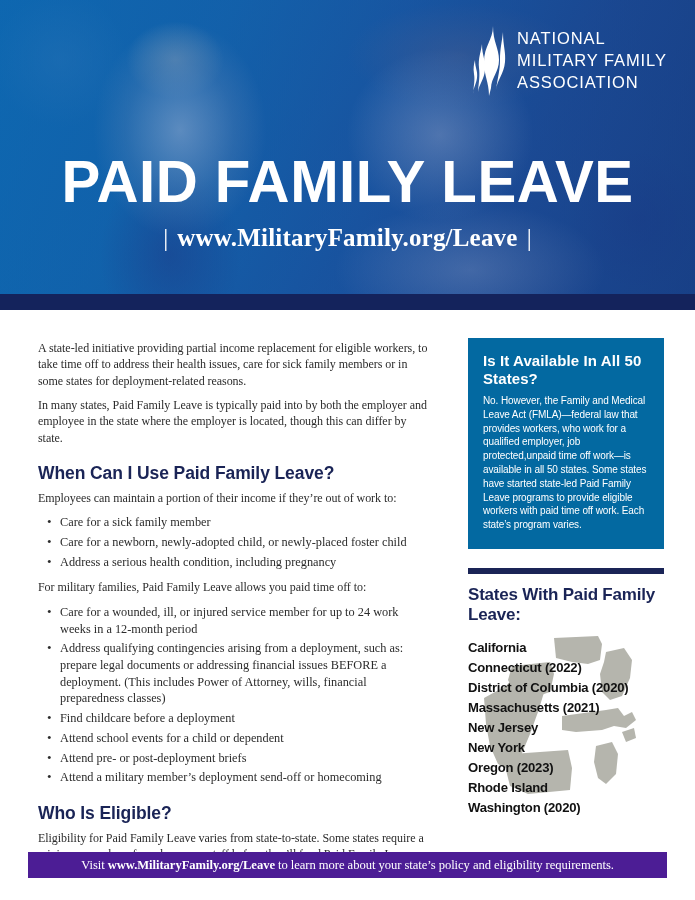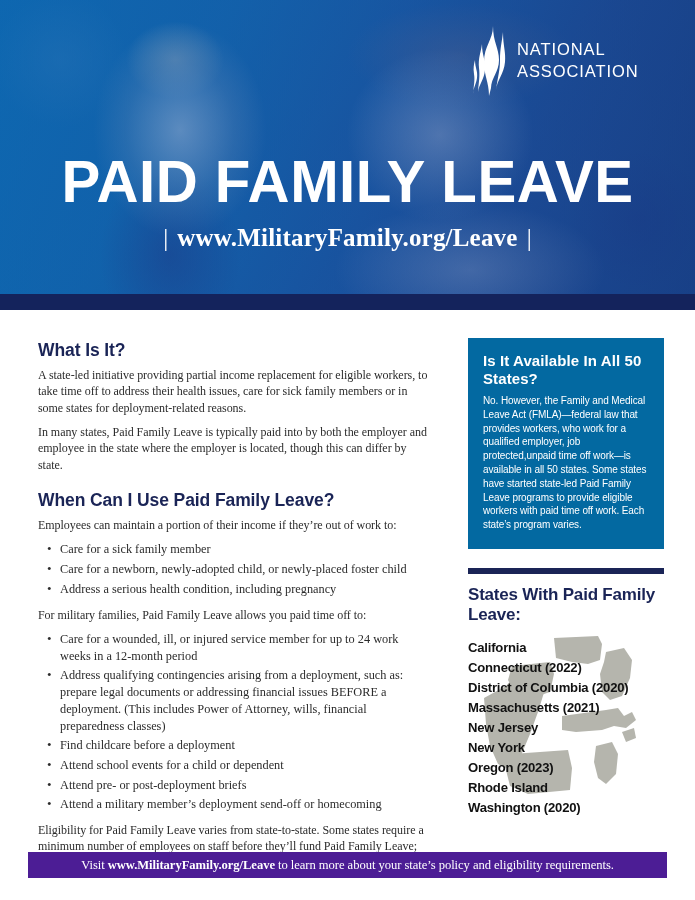--- a/index.html
+++ b/index.html
@@ -255,57 +255,58 @@
 
   <div class="logo-block">
     <svg class="logo-mark" viewBox="0 0 34 70" aria-hidden="true">
       <path d="M20 0 C20 16, 26 22, 26 34 C26 46, 18 52, 18 62 L16 70 C16 56, 11 50, 11 36 C11 20, 20 14, 20 0 Z" fill="#ffffff"></path>
       <path d="M30 6 C30 20, 33 26, 32 36 C31 48, 24 54, 23 64 C25 50, 27 44, 27 34 C27 22, 29 16, 30 6 Z" fill="#ffffff"></path>
       <path d="M9 18 C9 30, 13 34, 12 44 C11 54, 6 58, 5 66 C6 54, 7 50, 6 42 C5 32, 8 26, 9 18 Z" fill="#ffffff"></path>
       <path d="M2 34 C2 42, 5 45, 4 52 C3 59, 0 62, 0 68 C1 58, 2 54, 1 48 C0 42, 1 38, 2 34 Z" fill="#ffffff"></path>
     </svg>
     <div class="logo-words">
       <div>National</div>
+      <div>Military Family</div>
       <div>Association</div>
     </div>
   </div>
 
   <div class="hero-title">PAID FAMILY LEAVE</div>
   <div class="hero-url">
     <span class="bar">|</span><span>www.MilitaryFamily.org/Leave</span><span class="bar">|</span>
   </div>
 
   <div class="hero-bottom-band"></div>
 </div>
 
 <div class="content">
 
   <div class="col-left">
 
-    <h2 class="sec-head">What Is It?</h2>
     <p class="body-text">A state-led initiative providing partial income replacement for eligible workers, to take time off to address their health issues, care for sick family members or in some states for deployment-related reasons.</p>
     <p class="body-text">In many states, Paid Family Leave is typically paid into by both the employer and employee in the state where the employer is located, though this can differ by state.</p>
 
     <h2 class="sec-head spaced">When Can I Use Paid Family Leave?</h2>
     <p class="body-text">Employees can maintain a portion of their income if they’re out of work to:</p>
     <ul class="bullets">
       <li>Care for a sick family member</li>
       <li>Care for a newborn, newly-adopted child, or newly-placed foster child</li>
       <li>Address a serious health condition, including pregnancy</li>
     </ul>
     <p class="body-text">For military families, Paid Family Leave allows you paid time off to:</p>
     <ul class="bullets">
       <li>Care for a wounded, ill, or injured service member for up to 24 work weeks in a 12-month period</li>
       <li>Address qualifying contingencies arising from a deployment, such as: prepare legal documents or addressing financial issues BEFORE a deployment. (This includes Power of Attorney, wills, financial preparedness classes)</li>
       <li>Find childcare before a deployment</li>
       <li>Attend school events for a child or dependent</li>
       <li>Attend pre- or post-deployment briefs</li>
       <li>Attend a military member’s deployment send-off or homecoming</li>
     </ul>
 
+    <h2 class="sec-head spaced">Who Is Eligible?</h2>
     <p class="body-text">Eligibility for Paid Family Leave varies from state-to-state. Some states require a minimum number of employees on staff before they’ll fund Paid Family Leave; others require employees to work a certain number of hours per year to qualify.</p>
 
   </div>
 
   <div class="col-right">
 
     <div class="callout">
       <h3>Is It Available In All 50 States?</h3>
       <p>No. However, the Family and Medical Leave Act (FMLA)—federal law that provides workers, who work for a qualified employer, job protected,unpaid time off work—is available in all 50 states. Some states have started state-led Paid Family Leave programs to provide eligible workers with paid time off work. Each state’s program varies.</p>
     </div>

